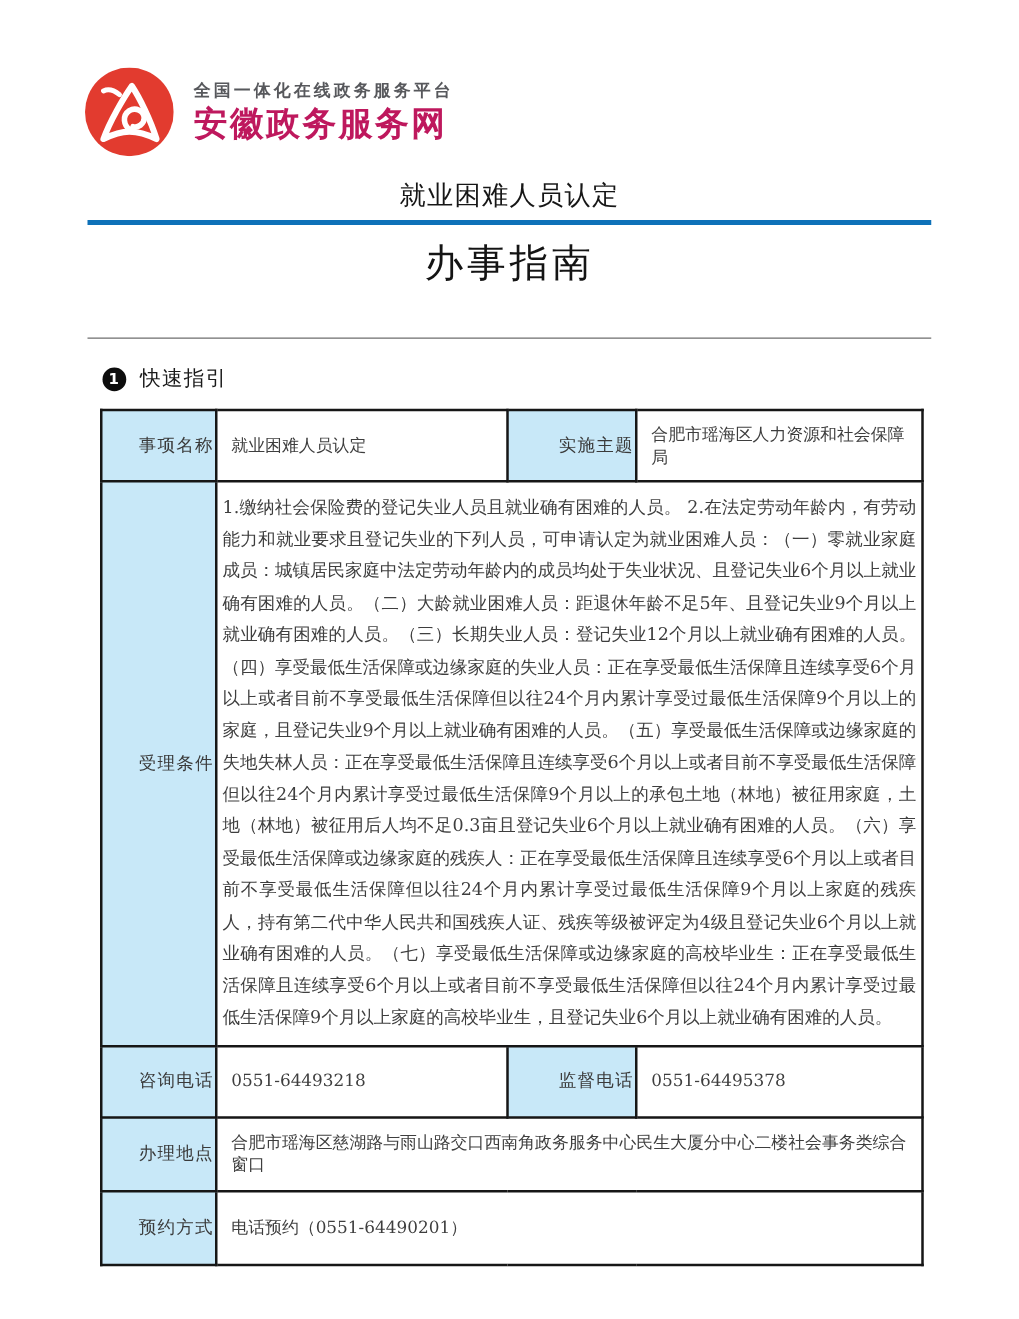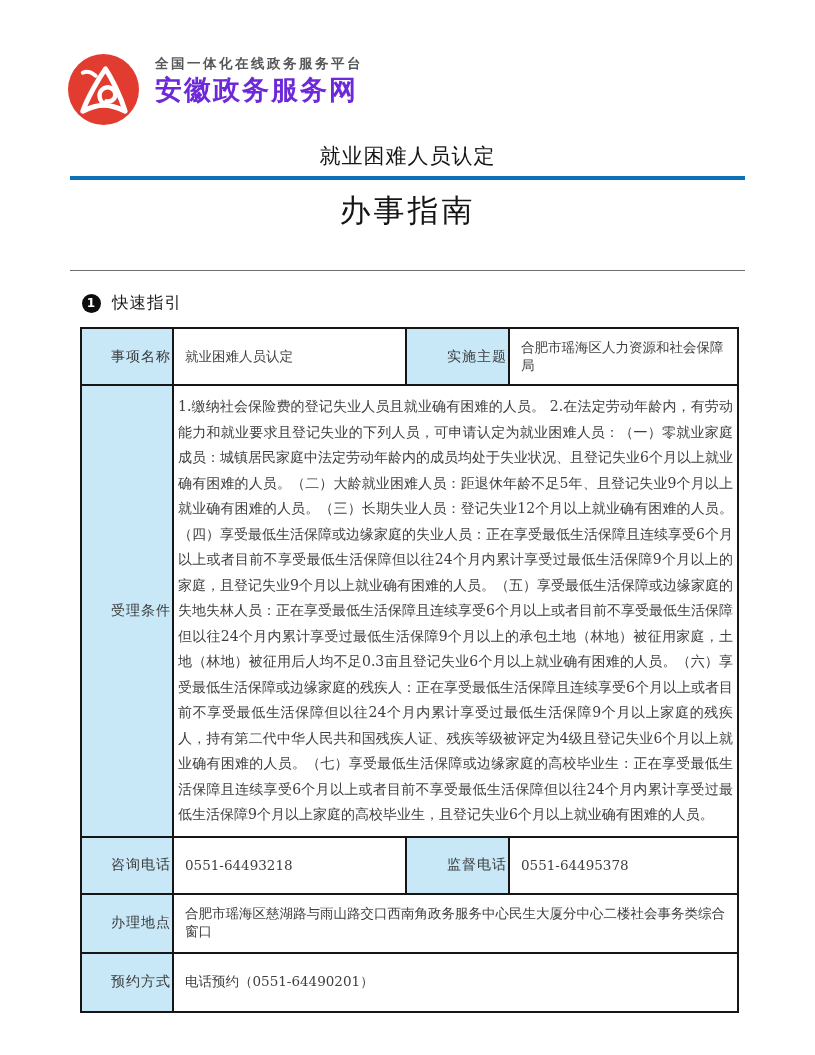--- a/index.html
+++ b/index.html
@@ -1,25 +1,25 @@
 <!DOCTYPE html>
 <html lang="zh"><head>
 <meta charset="utf-8">
 <style>
   html,body{margin:0;padding:0;}
   body{
     width:815px;height:1055px;background:#ffffff;overflow:hidden;position:relative;
     font-family:"DejaVu Serif","Liberation Serif",serif;color:#3e3e3e;
   }
   
-  .logo-wrap{position:absolute;left:68px;top:54px;display:flex;align-items:flex-start;}
+  .logo-wrap{position:absolute;left:68px;top:54px;display:flex;align-items:center;}
   .logo-mark{width:71px;height:71px;flex:0 0 auto;}
   .logo-text{margin-left:16px;font-family:"DejaVu Sans","Liberation Sans",sans-serif;}
   .platform-name{font-size:13.5px;font-weight:600;letter-spacing:2.5px;color:#57585c;line-height:18px;}
-  .site-name{font-size:27px;font-weight:700;letter-spacing:2px;color:#6d28d9;line-height:32px;margin-top:2px;}
+  .site-name{font-size:27px;font-weight:700;letter-spacing:2px;color:#be185d;line-height:32px;margin-top:2px;}
   
   .doc-title{position:absolute;left:70px;top:142px;width:675px;text-align:center;
     font-size:21px;color:#161616;letter-spacing:1px;}
   .blue-rule{position:absolute;left:70px;top:176px;width:675px;height:4px;background:#0e71b8;}
   .guide-title{position:absolute;left:70px;top:190px;width:675px;text-align:center;
     font-size:31px;color:#141414;letter-spacing:3px;}
   .thin-rule{position:absolute;left:70px;top:270px;width:675px;border-top:1.6px solid #6e6e6e;}
   
   .main{position:absolute;left:80px;top:292px;width:657px;}
   .section-header{display:flex;align-items:center;gap:11px;margin:0 2px 13px 2px;

